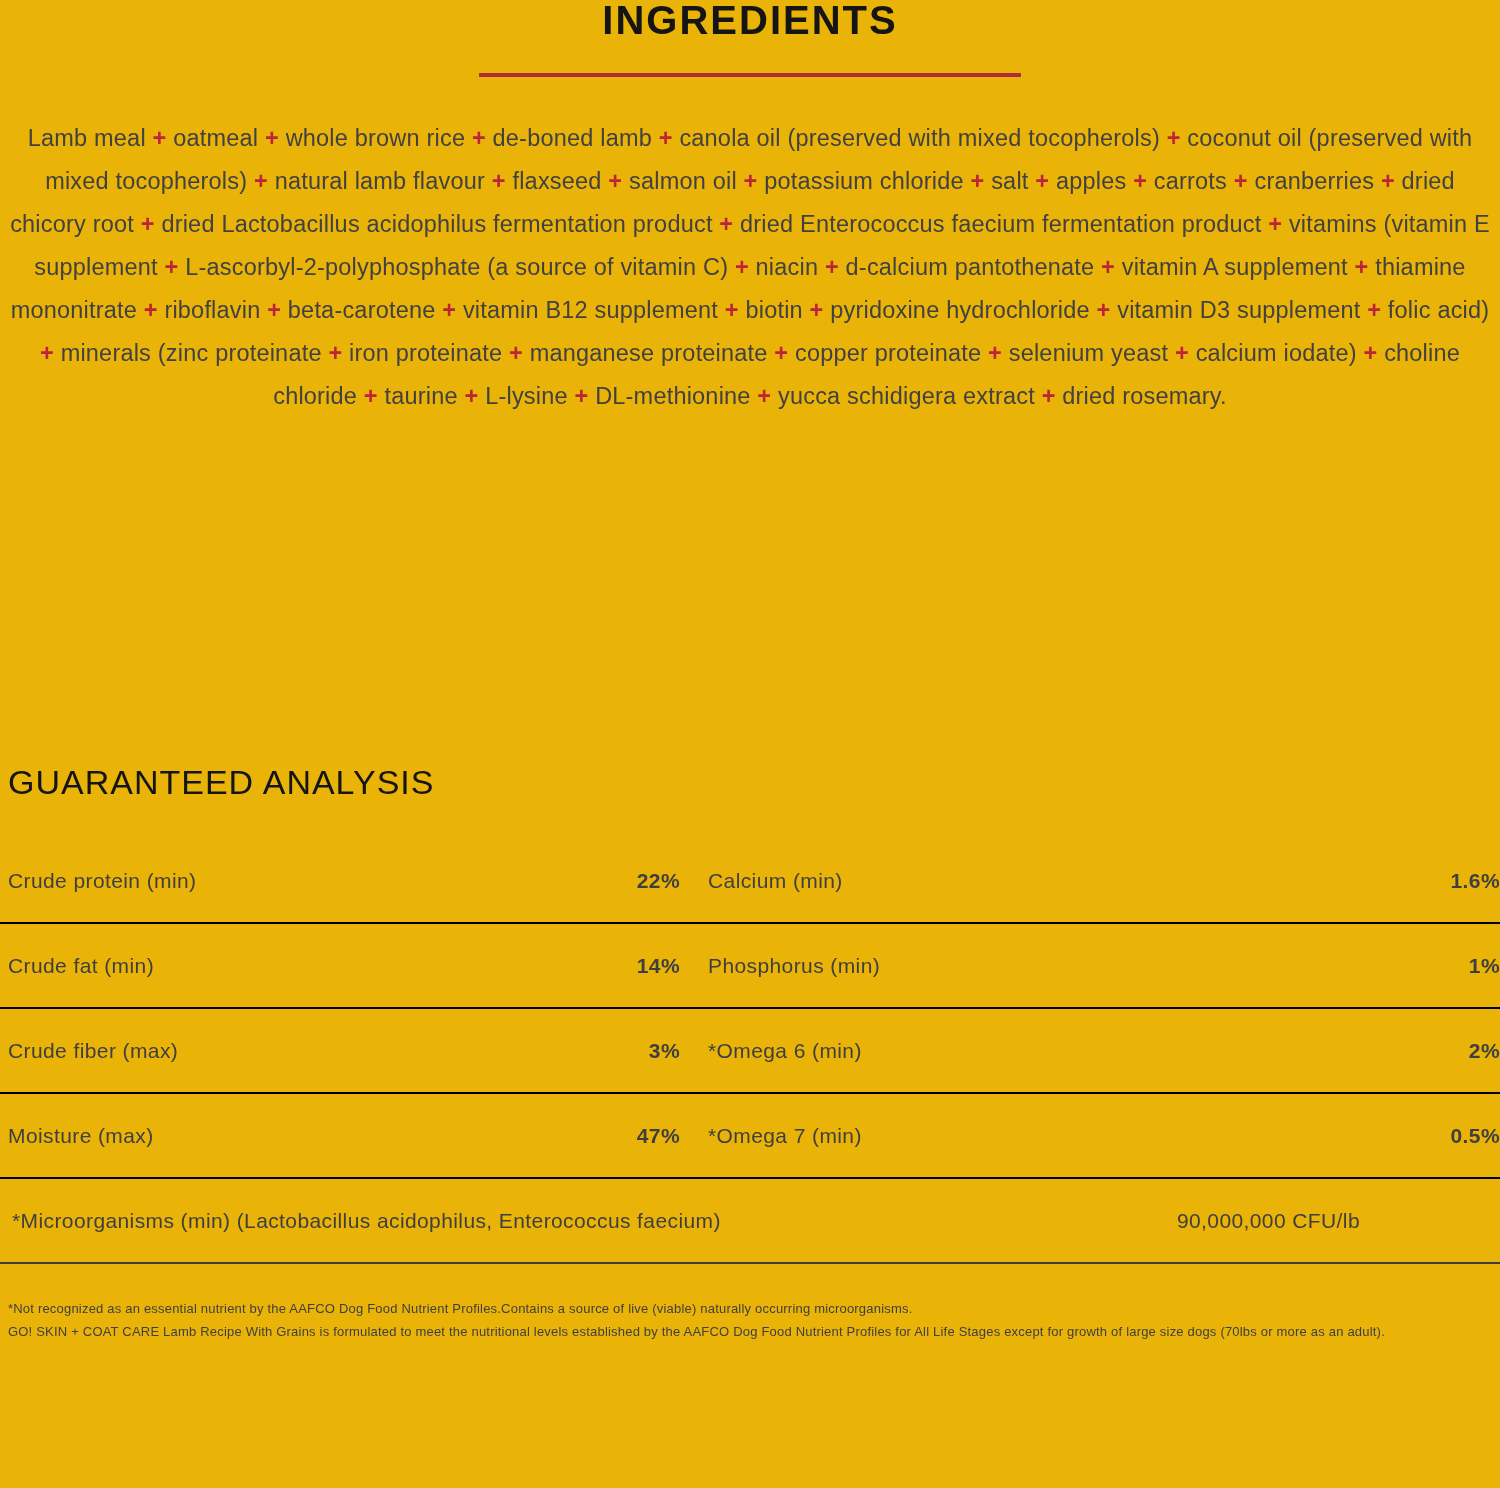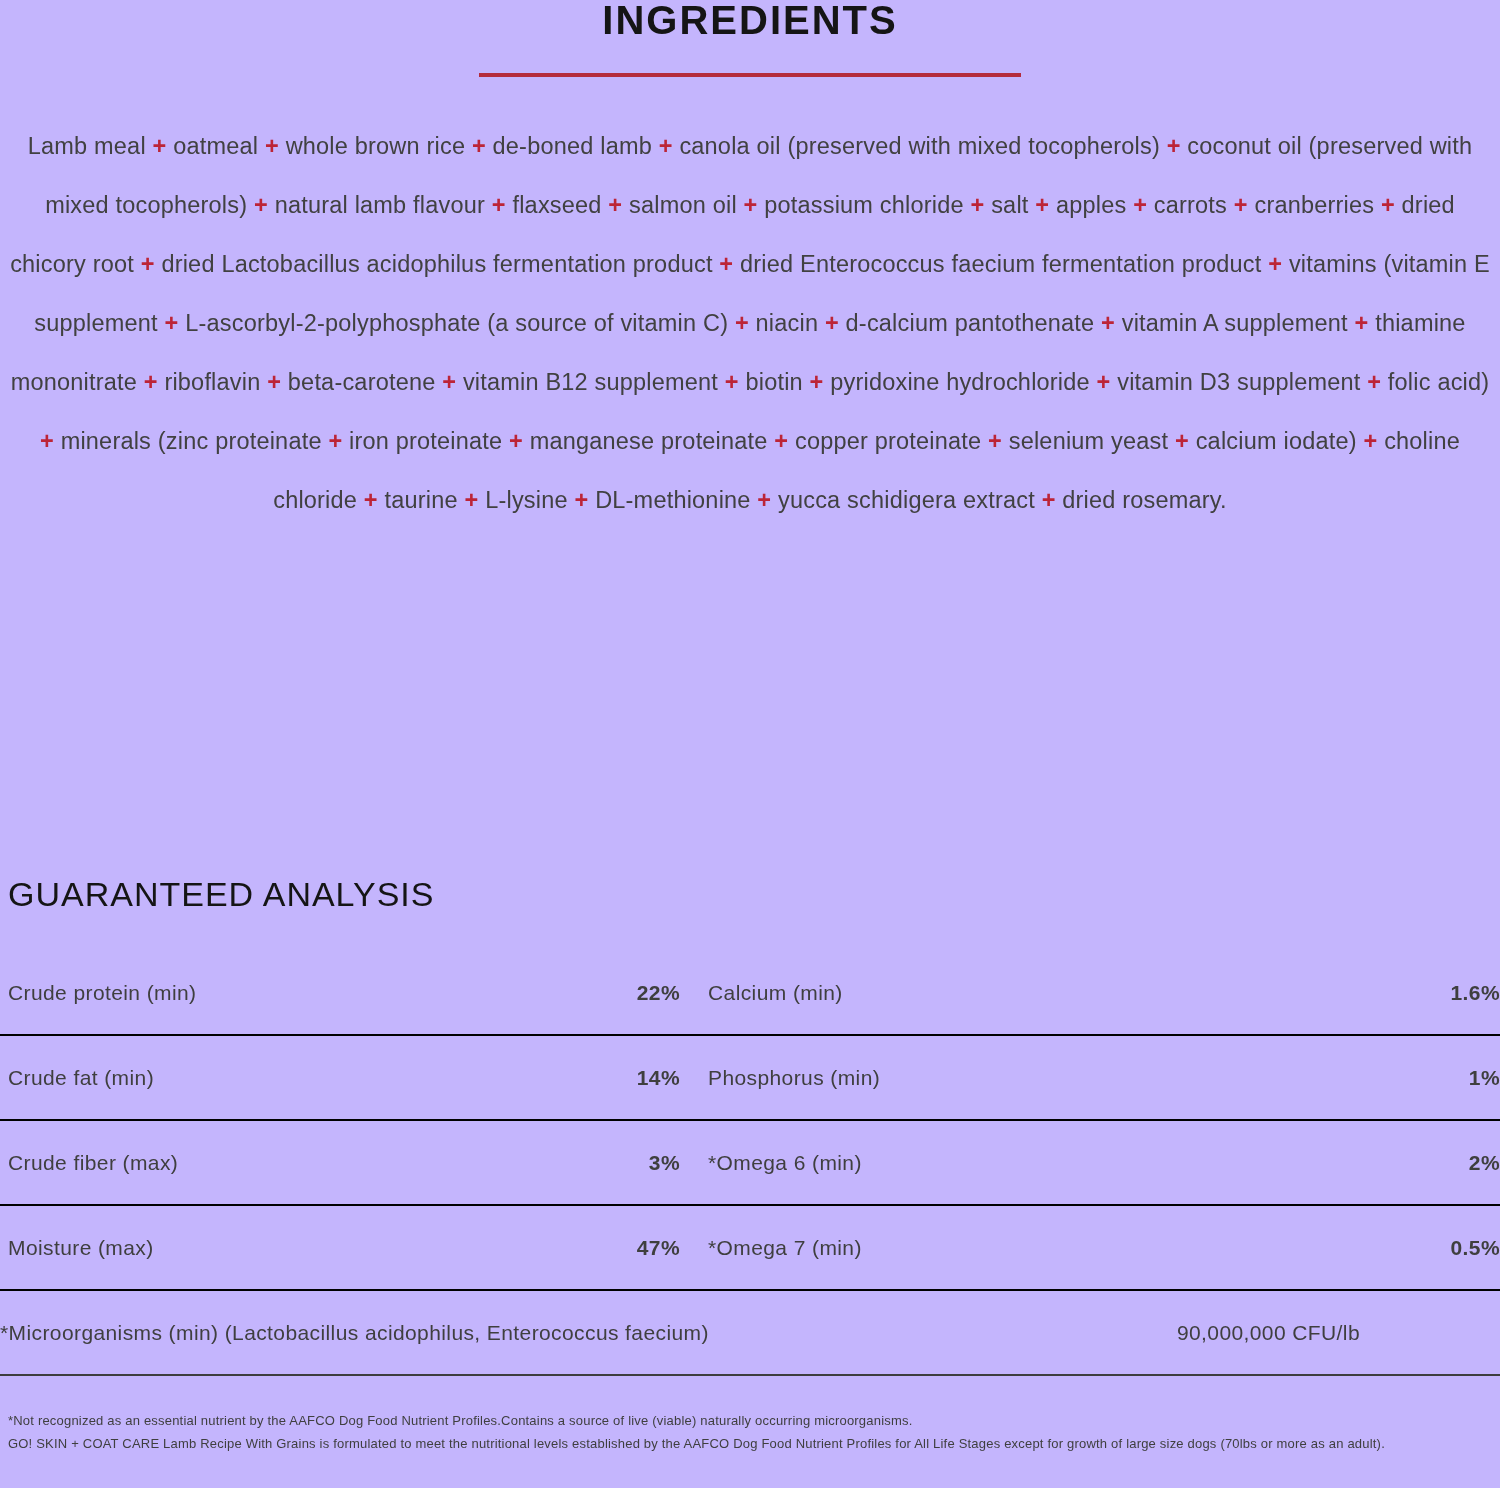--- a/index.html
+++ b/index.html
@@ -5,21 +5,21 @@
   html, body {
     margin: 0;
     padding: 0;
     background: #ffffff;
     font-family: "Liberation Sans", sans-serif;
   }
   .page {
     position: relative;
     width: 1500px;
     height: 1488px;
-    background: #c4b5fd;
+    background: #eab308;
     overflow: hidden;
   }
   
   .ing-title {
     margin: 0;
     padding-top: 0;
     text-align: center;
     font-size: 40px;
     line-height: 1.0;
     font-weight: 800;
@@ -29,21 +29,21 @@
   .red-rule {
     width: 542px;
     height: 4px;
     margin: 33px auto 0 auto;
     background: #b42b3c;
   }
   .ingredients {
     margin: 40px 6px 0 6px;
     text-align: center;
     font-size: 23.5px;
-    line-height: 59px;
+    line-height: 43px;
     letter-spacing: 0.2px;
     color: #414141;
   }
   .ingredients .plus {
     color: #bc2437;
     font-weight: 700;
   }
   
   .ga-title {
     margin: 345px 0 0 8px;
@@ -68,21 +68,21 @@
     color: #3f3f3f;
   }
   .ga-label { text-align: left; }
   .ga-label-right { padding-left: 28px; }
   .ga-value { text-align: right; font-weight: bold; }
   .ga-row-full {
     display: flex;
     justify-content: space-between;
     align-items: center;
     height: 83px;
-    padding-left: 0;
+    padding-left: 12px;
     border-bottom: 2px solid #3d3d3d;
     font-size: 21px;
     letter-spacing: 0.4px;
     color: #3f3f3f;
   }
   .ga-row-full .ga-full-value {
     padding-right: 140px;
   }
   
   .footnote {

